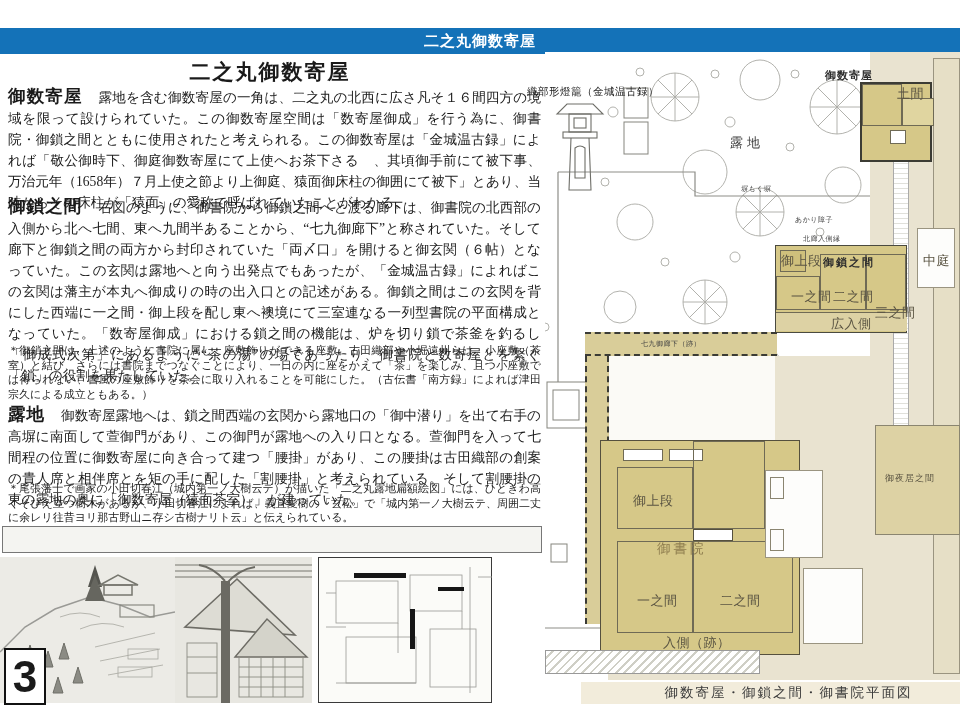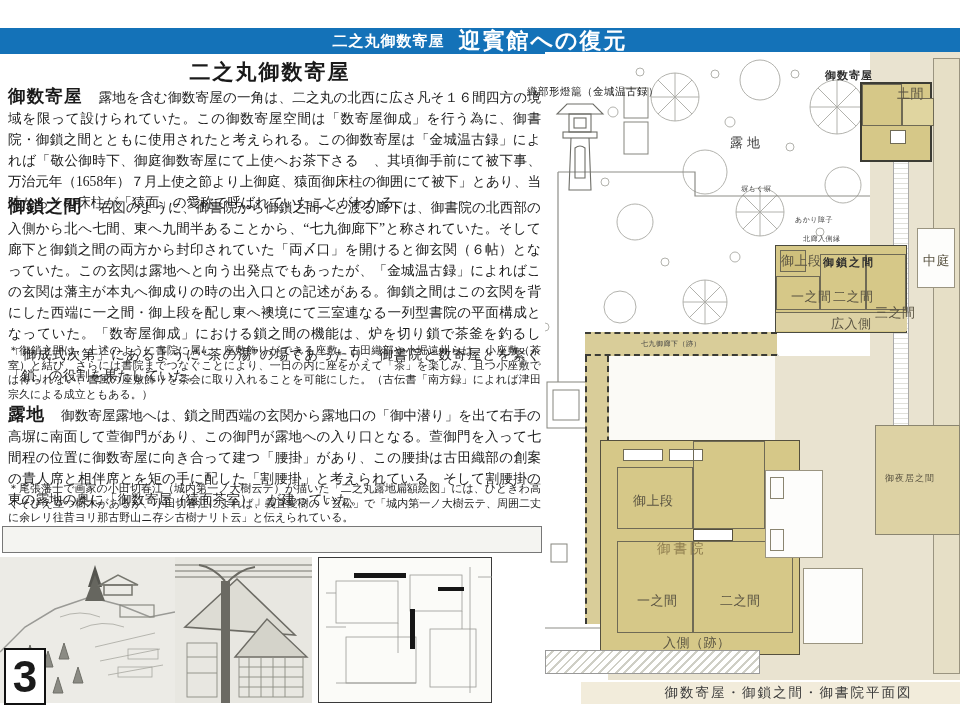--- a/index.html
+++ b/index.html
@@ -53,21 +53,20 @@
   .plan-caption { position:absolute; left:0; top:630px; width:415px; height:22px;
     background:#f2ecdb; display:flex; align-items:center; justify-content:center;
     font-size:13.5px; letter-spacing:2px; color:#3a3a3a;margin-left:36px; }
   svg { display:block; }
 </style>
 </head>
 <body>
 
 <div class="header-bar">
   <span class="t-small">二之丸御数寄屋</span>
-  <span class="t-large">迎賓館への復元</span>
 </div>
 
 <div class="page-title">二之丸御数寄屋</div>
 
 <p class="para" style="top:86px;">
   <span class="lead">御数寄屋</span><span>露地を含む御数寄屋の一角は、二之丸の北西に広さ凡そ１６間四方の境域を限って設けられていた。この御数寄屋空間は「数寄屋御成」を行う為に、御書院・御鎖之間とともに使用されたと考えられる。この御数寄屋は「金城温古録」によれば「敬公御時下、御庭御数寄屋にて上使へお茶下さるゝ、其頃御手前にて被下事、万治元年（1658年）７月上使之節より上御庭、猿面御床柱の御囲にて被下」とあり、当時からその床柱が「猿面」の愛称で呼ばれていたことがわかる。</span>
 </p>
 
 <p class="para" style="top:196px;">
   <span class="lead">御鎖之間</span><span>右図のように、御書院から御鎖之間へと渡る廊下は、御書院の北西部の入側から北へ七間、東へ九間半あることから、“七九御廊下”と称されていた。そして廊下と御鎖之間の両方から封印されていた「両〆口」を開けると御玄関（６帖）となっていた。この玄関は露地へと向う出発点でもあったが、「金城温古録」によればこの玄関は藩主が本丸へ御成りの時の出入口との記述がある。御鎖之間はこの玄関を背にした西端に一之間・御上段を配し東へ襖境にて三室連なる一列型書院の平面構成となっていた。「数寄屋御成」における鎖之間の機能は、炉を切り鎖で茶釜を釣るし「御成式次第」にあるように“茶の湯”の場であったり、御書院と数寄屋とを繋ぐ「鎖」の役割を果たしていた。</span>

